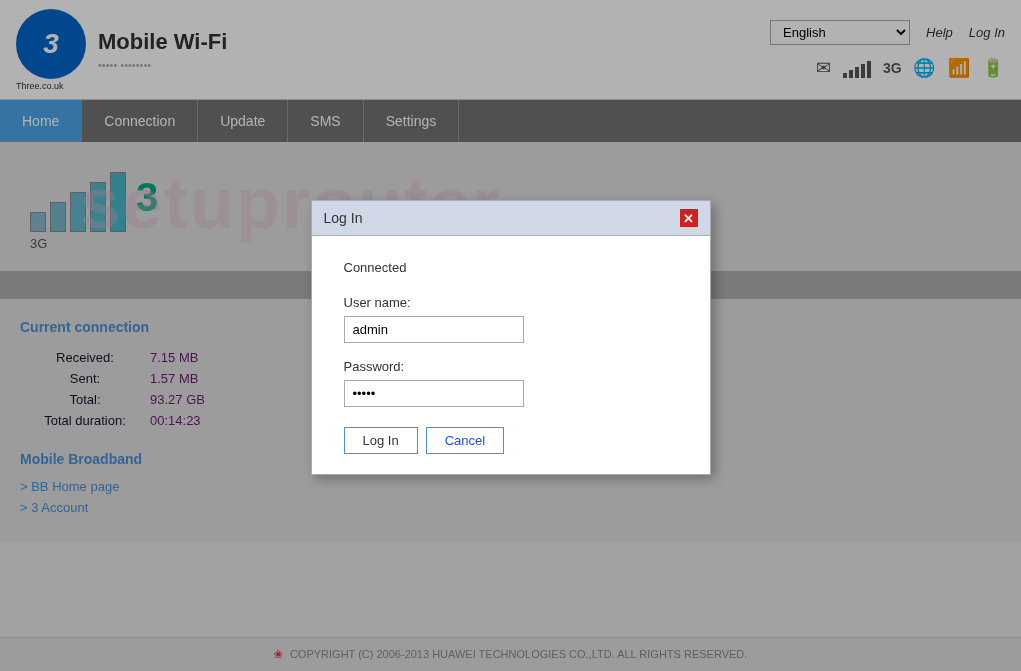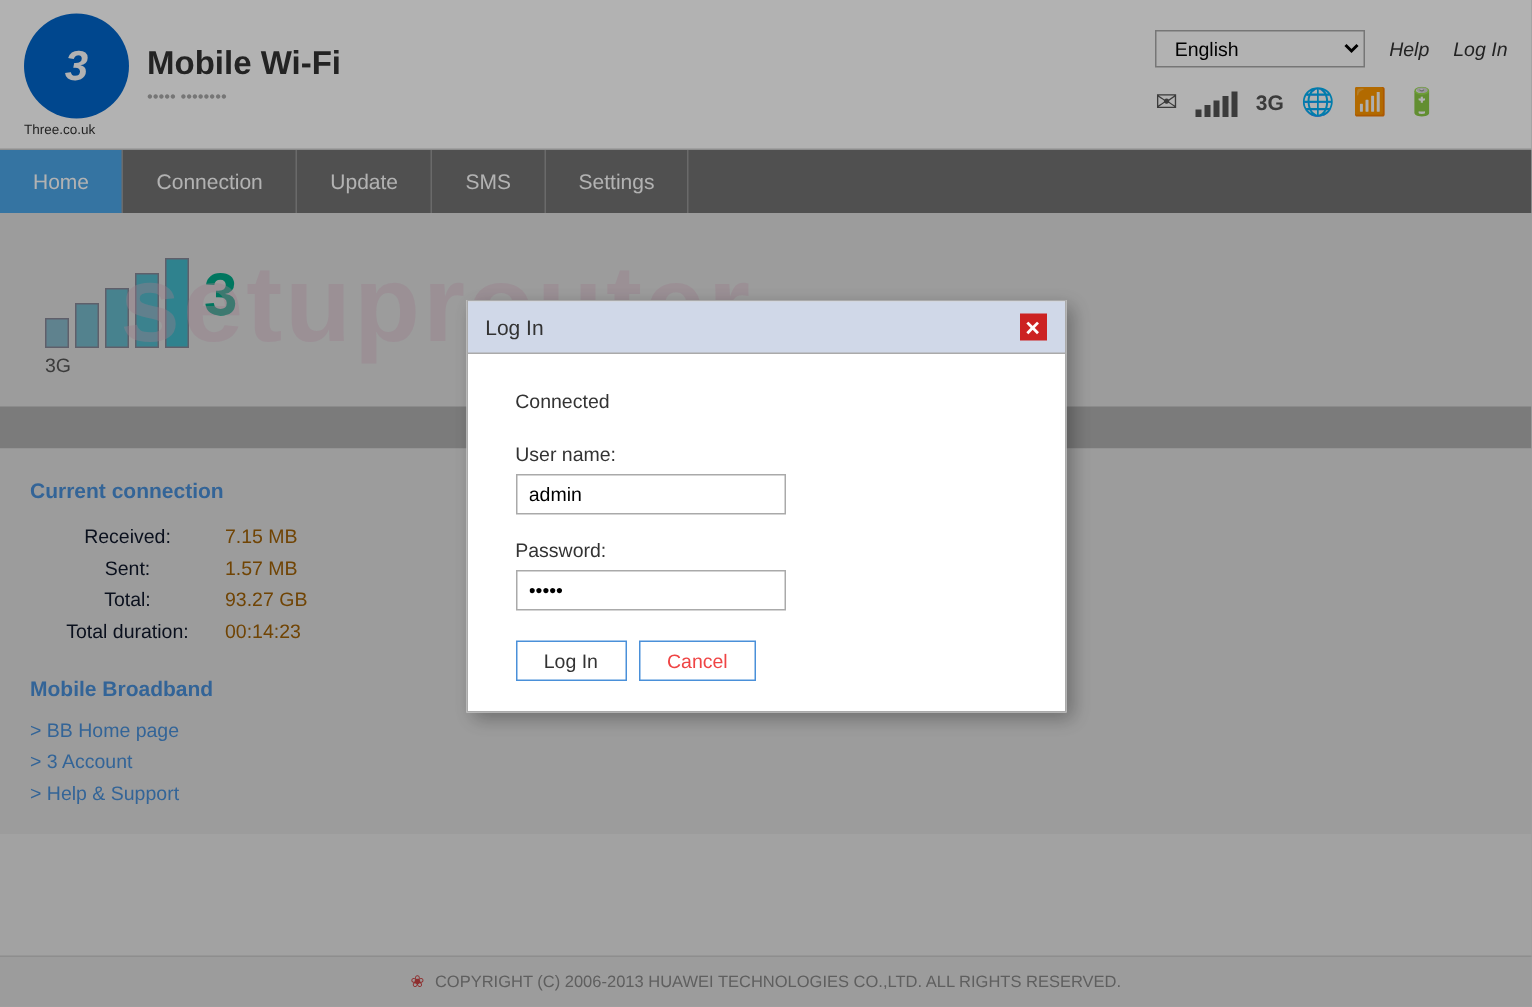--- a/index.html
+++ b/index.html
@@ -5,21 +5,21 @@
     * { margin: 0; padding: 0; box-sizing: border-box; }
     body { font-family: Arial, sans-serif; font-size: 13px; background: #e8e8e8; color: #333; width: 1021px; min-height: 671px; overflow: hidden; }
 
     
     .header { background: #fff; border-bottom: 1px solid #ccc; padding: 8px 16px; display: flex; align-items: center; justify-content: space-between; height: 100px; }
     .header-left { display: flex; align-items: center; gap: 12px; }
     .logo-circle { width: 70px; height: 70px; background: #0066cc; border-radius: 50%; display: flex; align-items: center; justify-content: center; color: #fff; font-size: 28px; font-weight: bold; font-style: italic; flex-direction: column; }
     .logo-text { font-size: 9px; color: #333; margin-top: 2px; }
     .app-title { font-size: 22px; font-weight: bold; color: #333; }
     .subtitle { font-size: 11px; color: #aaa; margin-top: 4px; }
-    .header-right { display: flex; flex-direction: column; gap: 8px; }
+    .header-right { display: flex; flex-direction: column; align-items: flex-end; gap: 8px; }
     .header-top-right { display: flex; gap: 16px; align-items: center; }
     .header-link { color: #333; text-decoration: none; font-size: 13px; cursor: pointer; font-style: italic; }
     .language-select { padding: 3px 8px; border: 1px solid #aaa; background: #fff; font-size: 13px; width: 140px; }
     .status-icons { display: flex; align-items: center; gap: 12px; margin-top: 4px; }
     .status-icon { font-size: 18px; color: #555; }
     .signal-bars { display: flex; align-items: flex-end; gap: 2px; height: 20px; }
     .signal-bar { background: #555; width: 4px; }
     .sig1 { height: 5px; }
     .sig2 { height: 8px; }
     .sig3 { height: 11px; }
@@ -52,21 +52,21 @@
     
     .gray-bar { background: #b0b0b0; height: 28px; }
 
     
     .bottom-section { display: flex; padding: 20px; gap: 20px; background: #e0e0e0; flex-direction: column; }
     .left-panel { flex: 1; }
     .current-conn-title { color: #4a90d9; font-size: 14px; font-weight: bold; margin-bottom: 12px; }
     .conn-table { width: 100%; }
     .conn-row { display: flex; padding: 3px 0; }
     .conn-label { color: #0f172a; width: 130px; text-align: center; }
-    .conn-value { color: #a16207; }
+    .conn-value { color: #701a75; }
     .right-panel { width: 280px; }
     .mobile-bb-title { color: #4a90d9; font-size: 14px; font-weight: bold; margin-bottom: 12px; }
     .mobile-links { display: flex; flex-direction: column; gap: 6px; }
     .mobile-link { color: #4a90d9; text-decoration: none; font-size: 13px; }
 
     
     .footer { background: #e0e0e0; border-top: 1px solid #ccc; padding: 10px; text-align: center; font-size: 11px; color: #888; position: absolute; bottom: 0; left: 0; right: 0; }
     .footer-flower { color: #cc4444; margin-right: 4px; }
 
     
@@ -75,21 +75,21 @@
     .modal-header { background: #d0d8e8; padding: 8px 12px; display: flex; justify-content: space-between; align-items: center; border-bottom: 1px solid #aaa; }
     .modal-title { font-size: 14px; color: #333; }
     .modal-close { width: 18px; height: 18px; background: #cc2222; color: #fff; border: none; cursor: pointer; font-size: 13px; font-weight: bold; display: flex; align-items: center; justify-content: center; }
     .modal-body { padding: 24px 32px 20px; }
     .modal-subtitle { font-size: 13px; color: #333; margin-bottom: 20px; }
     .form-group { margin-bottom: 16px; }
     .form-label { display: block; font-size: 13px; color: #333; margin-bottom: 6px; }
     .form-input { width: 180px; padding: 5px 8px; border: 1px solid #aaa; font-size: 13px; outline: none; }
     .modal-buttons { display: flex; gap: 8px; margin-top: 20px; }
     .btn-login { padding: 5px 18px; background: #fff; border: 1px solid #4a90d9; color: #333; cursor: pointer; font-size: 13px; }
-    .btn-cancel { padding: 5px 18px; background: #fff; border: 1px solid #4a90d9; color: #ef4444; cursor: pointer; font-size: 13px; }
+    .btn-cancel { padding: 5px 18px; background: #fff; border: 1px solid #4a90d9; color: #1d4ed8; cursor: pointer; font-size: 13px; }
   </style>
 </head>
 <body>
 
 <div class="header">
   <div class="header-left">
     <div>
       <div class="logo-circle">
         <span>3</span>
       </div>
@@ -187,21 +187,20 @@
           <span class="conn-label">Total duration:</span>
           <span class="conn-value">00:14:23</span>
         </div>
       </div>
     </div>
     <div class="right-panel">
       <div class="mobile-bb-title">Mobile Broadband</div>
       <div class="mobile-links">
         <a class="mobile-link">&gt; BB Home page</a>
         <a class="mobile-link">&gt; 3 Account</a>
-        <a class="mobile-link">&gt; Help &amp; Support</a>
       </div>
     </div>
   </div>
 </div>
 
 <div class="footer">
   <span class="footer-flower">❀</span>
   <span>COPYRIGHT (C) 2006-2013 HUAWEI TECHNOLOGIES CO.,LTD. ALL RIGHTS RESERVED.</span>
 </div>
 

